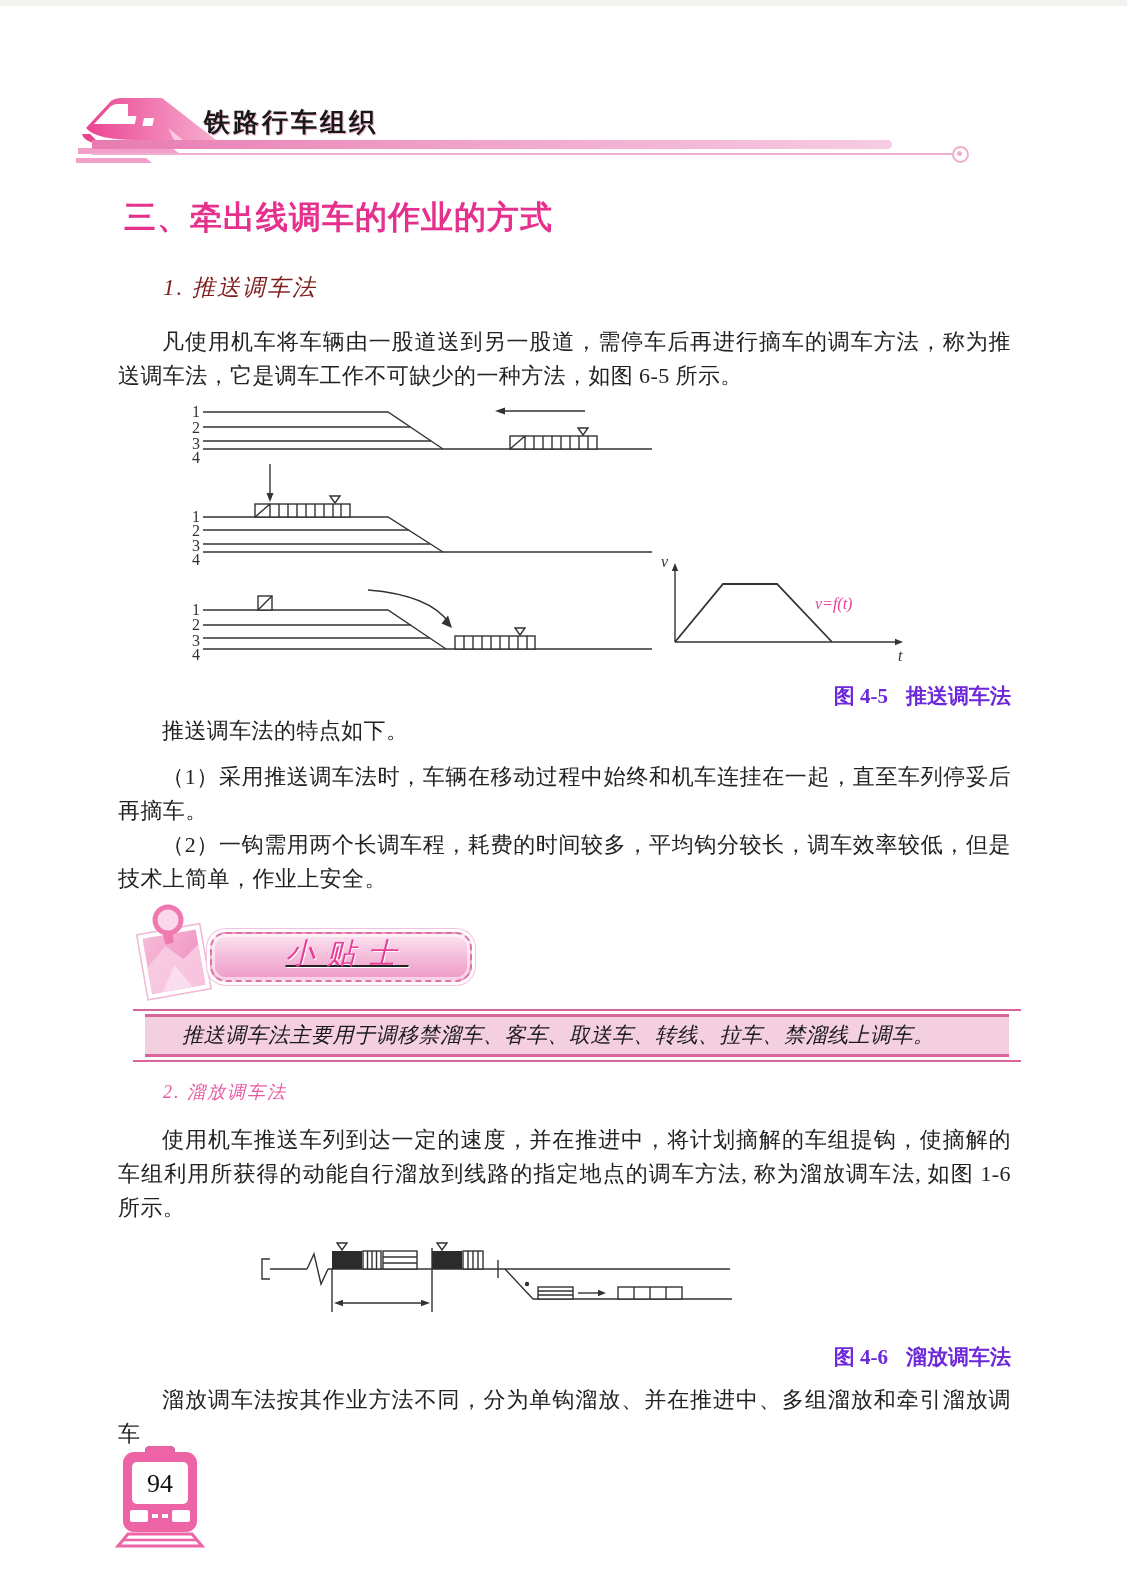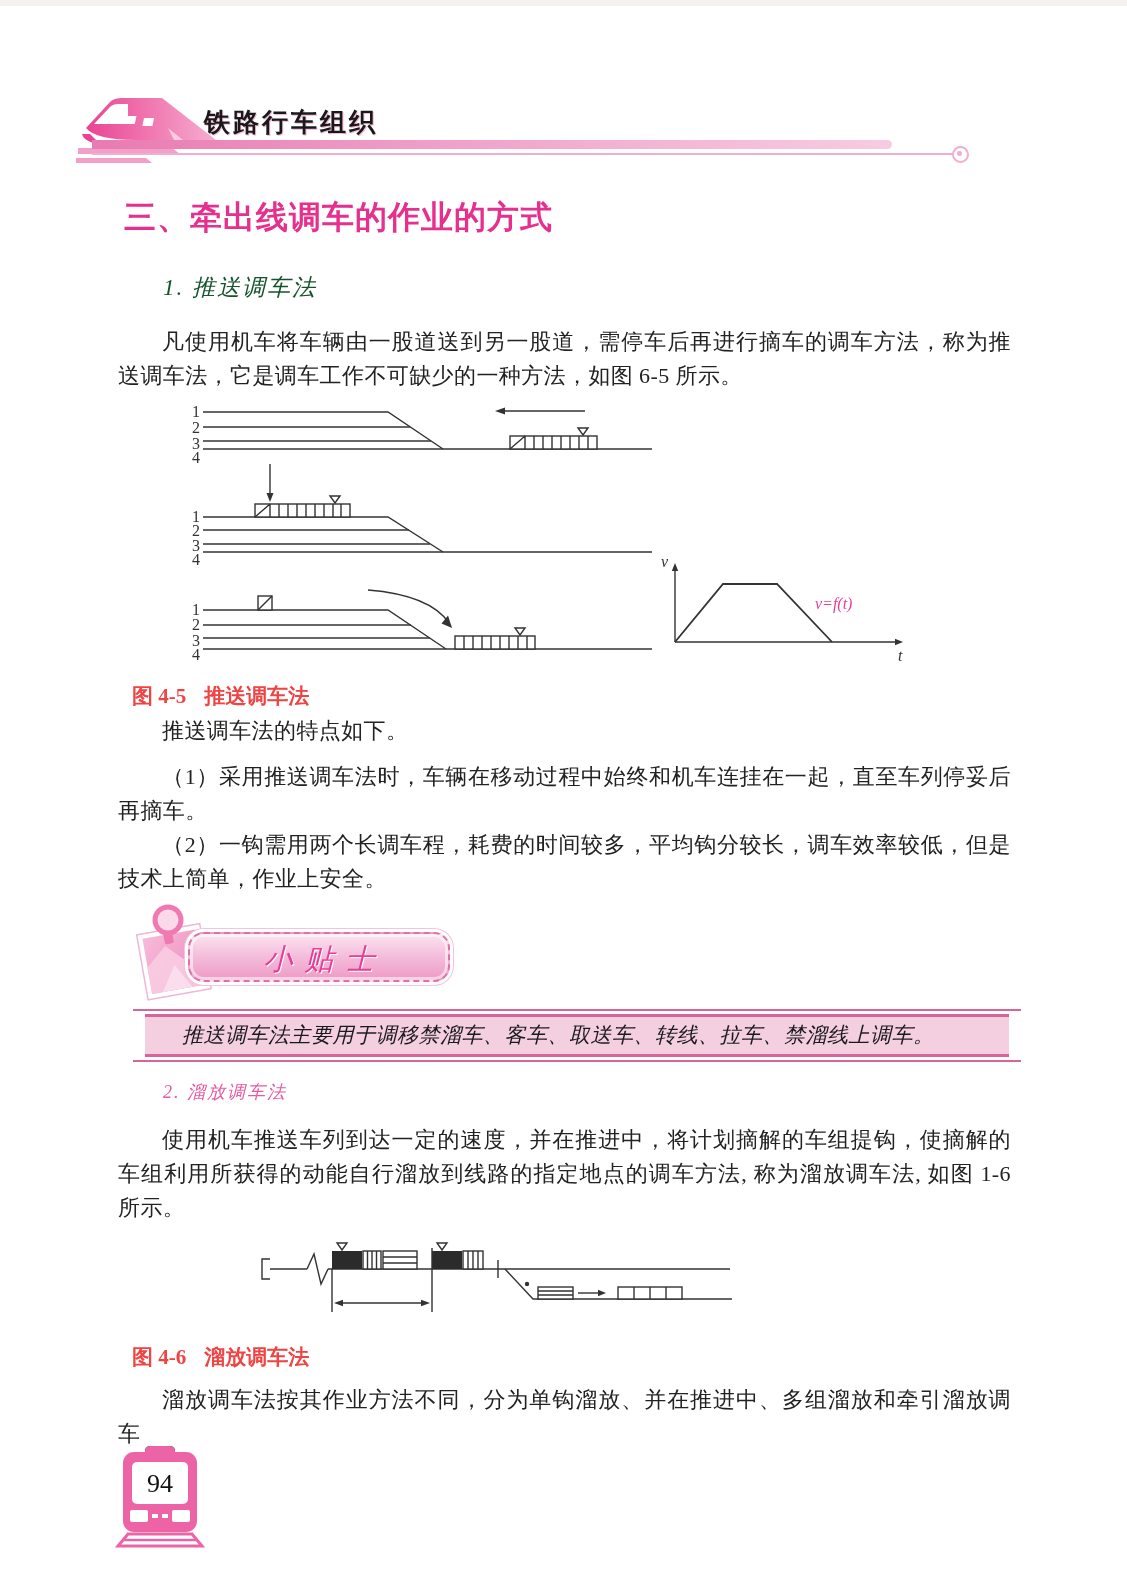--- a/index.html
+++ b/index.html
@@ -14,37 +14,37 @@
   .head-band{left:92px;top:134px;width:800px;height:9px;border-radius:0 5px 5px 0;
              background:linear-gradient(90deg,#e87bb1,#f2aed1 60%,#f7cce2);}
   .head-line{left:92px;top:147px;width:872px;height:2px;background:#efafd0;}
   .head-ring{left:952px;top:140px;width:13px;height:13px;border:2px solid #efafd0;
              border-radius:50%;background:#fff;}
   .head-ring::after{content:"";position:absolute;left:3px;top:3px;width:5px;height:5px;
              border-radius:50%;background:#efafd0;}
 
   
   .sec-title{left:124px;top:190px;font-size:32px;font-weight:bold;color:#e5308d;letter-spacing:1px;}
-  .sub-title{left:163px;top:266px;font-size:23px;color:#14532d;font-style:italic;letter-spacing:2px;}
+  .sub-title{left:163px;top:266px;font-size:23px;color:#7f1d1d;font-style:italic;letter-spacing:2px;}
   .sub-title2{left:163px;top:1074px;font-size:18px;color:#e75ba2;font-style:italic;letter-spacing:2px;}
 
   
   .para{left:118px;width:893px;font-size:22px;line-height:34px;text-align:justify;
         text-indent:2em;letter-spacing:.4px;}
 
-  .caption{left:132px;width:893px;text-align:left;font-size:21px;font-weight:bold;color:#ef4444;}
+  .caption{left:118px;width:893px;text-align:right;font-size:21px;font-weight:bold;color:#6d28d9;}
   .caption .cap-label{margin-right:18px;}
 
   svg text{font-family:"Liberation Serif","DejaVu Serif",serif;}
 
   
-  .tip-capsule{left:188px;top:926px;width:258px;height:46px;border:2px dashed #e070a8;
+  .tip-capsule{left:210px;top:926px;width:258px;height:46px;border:2px dashed #e070a8;
         border-radius:16px;background:linear-gradient(180deg,#fbe4f0,#f3b8d8 55%,#ee9ac6);
         box-shadow:0 0 0 3px #ffffff,0 0 0 4px #f3c4dc, inset 0 0 0 3px rgba(255,255,255,.55);
-        display:flex;align-items:flex-end;justify-content:center;}
+        display:flex;align-items:flex-start;justify-content:center;text-decoration:underline;}
   .tip-capsule span{font-size:29px;color:#e73c97;font-style:italic;letter-spacing:12px;
         text-indent:12px;text-shadow:1px 1px 0 #ffffff;}
 
   
   .hl-outer{left:133px;top:1003px;width:864px;border-top:2px solid #d76599;
         border-bottom:2px solid #d76599;padding:3px 12px;background:#fff;}
   .hl-inner{border-top:3px solid #d76599;border-bottom:3px solid #d76599;background:#f4cfe0;
         padding:7px 26px 7px 16px;}
   .hl-inner div{font-size:21px;line-height:23px;font-style:italic;color:#1a1a1a;
         text-indent:1em;letter-spacing:.5px;}

